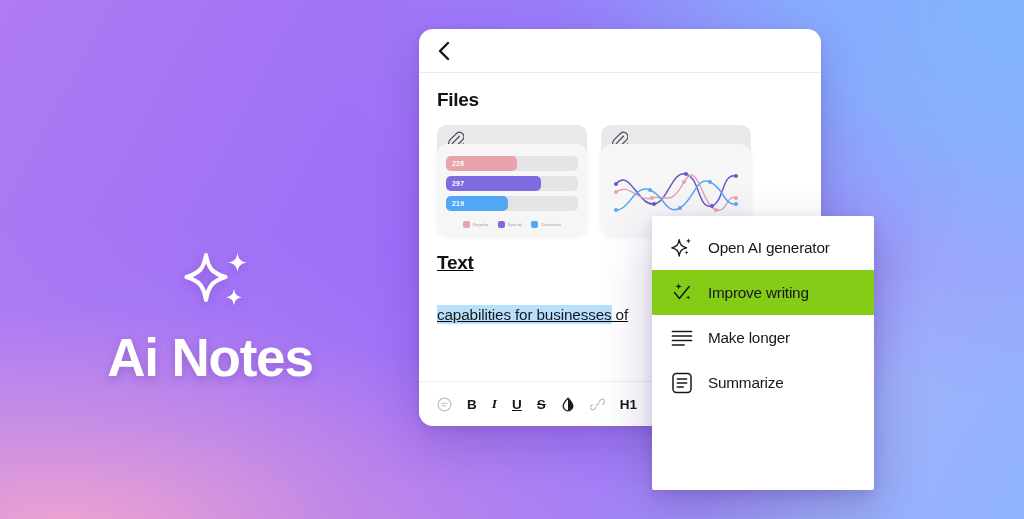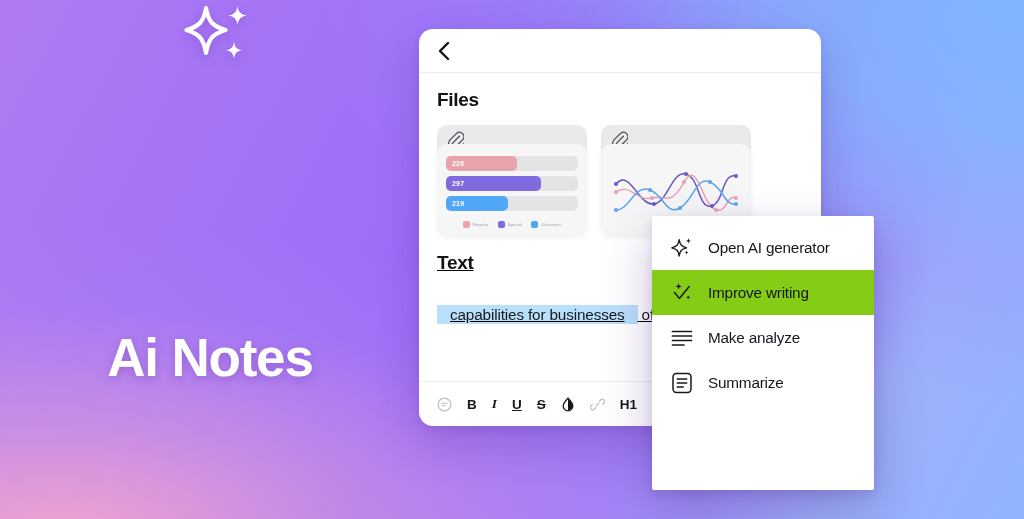--- a/index.html
+++ b/index.html
@@ -8,21 +8,21 @@
     font-family:"Liberation Sans", sans-serif;
     position:relative;
     background:
       radial-gradient(120% 95% at 6% 102%, rgba(242,166,206,0.95) 0%, rgba(228,160,216,0.55) 22%, rgba(190,150,240,0.12) 45%, rgba(190,150,240,0) 62%),
       radial-gradient(110% 120% at 100% 2%, rgba(128,180,255,0.98) 0%, rgba(132,178,253,0.85) 20%, rgba(150,150,250,0.35) 42%, rgba(160,120,250,0) 62%),
       linear-gradient(118deg, #ae7bf2 0%, #a273f6 26%, #9a6cf8 48%, #9f7bf8 66%, #9fb0fb 84%, #90b4fe 100%);
   }
 
   
   .hero { position:absolute; left:0; top:0; width:420px; height:384px;
-          display:flex; flex-direction:column; align-items:center; justify-content:space-between; }
+          display:flex; flex-direction:column; align-items:center; justify-content:flex-end; }
   .hero-spark { width:76px; height:70px; margin-bottom:14px; margin-left:12px;
                 filter:drop-shadow(0 3px 6px rgba(80,30,150,0.28)); }
   .hero-title { font-size:53px; font-weight:bold; color:#ffffff; letter-spacing:-1.2px;
                 line-height:1; text-shadow:0 3px 10px rgba(90,40,160,0.30); }
 
   
   .card { position:absolute; left:419px; top:29px; width:402px; height:397px;
           background:#ffffff; border-radius:14px;
           box-shadow:0 18px 44px rgba(60,20,120,0.20), 0 3px 10px rgba(60,20,120,0.10);
           overflow:hidden; }
@@ -54,21 +54,21 @@
   .leg { display:flex; align-items:center; gap:3px; }
   .leg-sw { width:7px; height:7px; border-radius:2px; }
   .leg-tx { font-size:4.3px; color:#9b9ba4; letter-spacing:0.1px; }
 
   
   .line-wrap { width:100%; height:100%; display:flex; align-items:center; }
 
   
   .text-block { margin-top:17px;text-decoration:underline; }
   .para { font-size:15.3px; line-height:24px; color:#16181d; margin-top:5px; letter-spacing:-0.15px; }
-  .hl { background:#b9e0fb; padding:1px 13px; }
+  .hl { background:#b9e0fb; padding:1px 0; }
 
   
   .toolbar { position:absolute; left:0; bottom:0; width:402px; height:45px;
              border-top:1px solid #eeeeee; display:flex; align-items:center;
              gap:15px; padding:0 18px; }
   .tb { font-size:13.5px; color:#16181d; font-weight:bold; display:flex; align-items:center; }
   .tb.muted { color:#bfbfc6; }
   .tb-box { width:15px; height:15px; border:1.6px solid #16181d; border-radius:3px;
             display:flex; align-items:center; justify-content:center; }
 
@@ -261,21 +261,21 @@
   </div>
 
 
 
   <div class="mi">
     <span class="mi-icon">
       <svg width="24" height="24" viewBox="0 0 24 24">
         <path d="M2.5 5.5 H21.5 M2.5 10 H21.5 M2.5 14.5 H21.5 M2.5 19 H14" fill="none" stroke="#16181d" stroke-width="1.7" stroke-linecap="round"></path>
       </svg>
     </span>
-    <span class="mi-label">Make analyze</span>
+    <span class="mi-label">Make longer</span>
   </div>
 
   <div class="mi">
     <span class="mi-icon">
       <svg width="24" height="24" viewBox="0 0 24 24">
         <rect x="3" y="2.6" width="18" height="18.8" rx="3.4" fill="none" stroke="#16181d" stroke-width="1.5"></rect>
         <path d="M7.3 8 H16.7 M7.3 12 H16.7 M7.3 16 H13.2" fill="none" stroke="#16181d" stroke-width="1.5" stroke-linecap="round"></path>
       </svg>
     </span>
     <span class="mi-label">Summarize</span>

